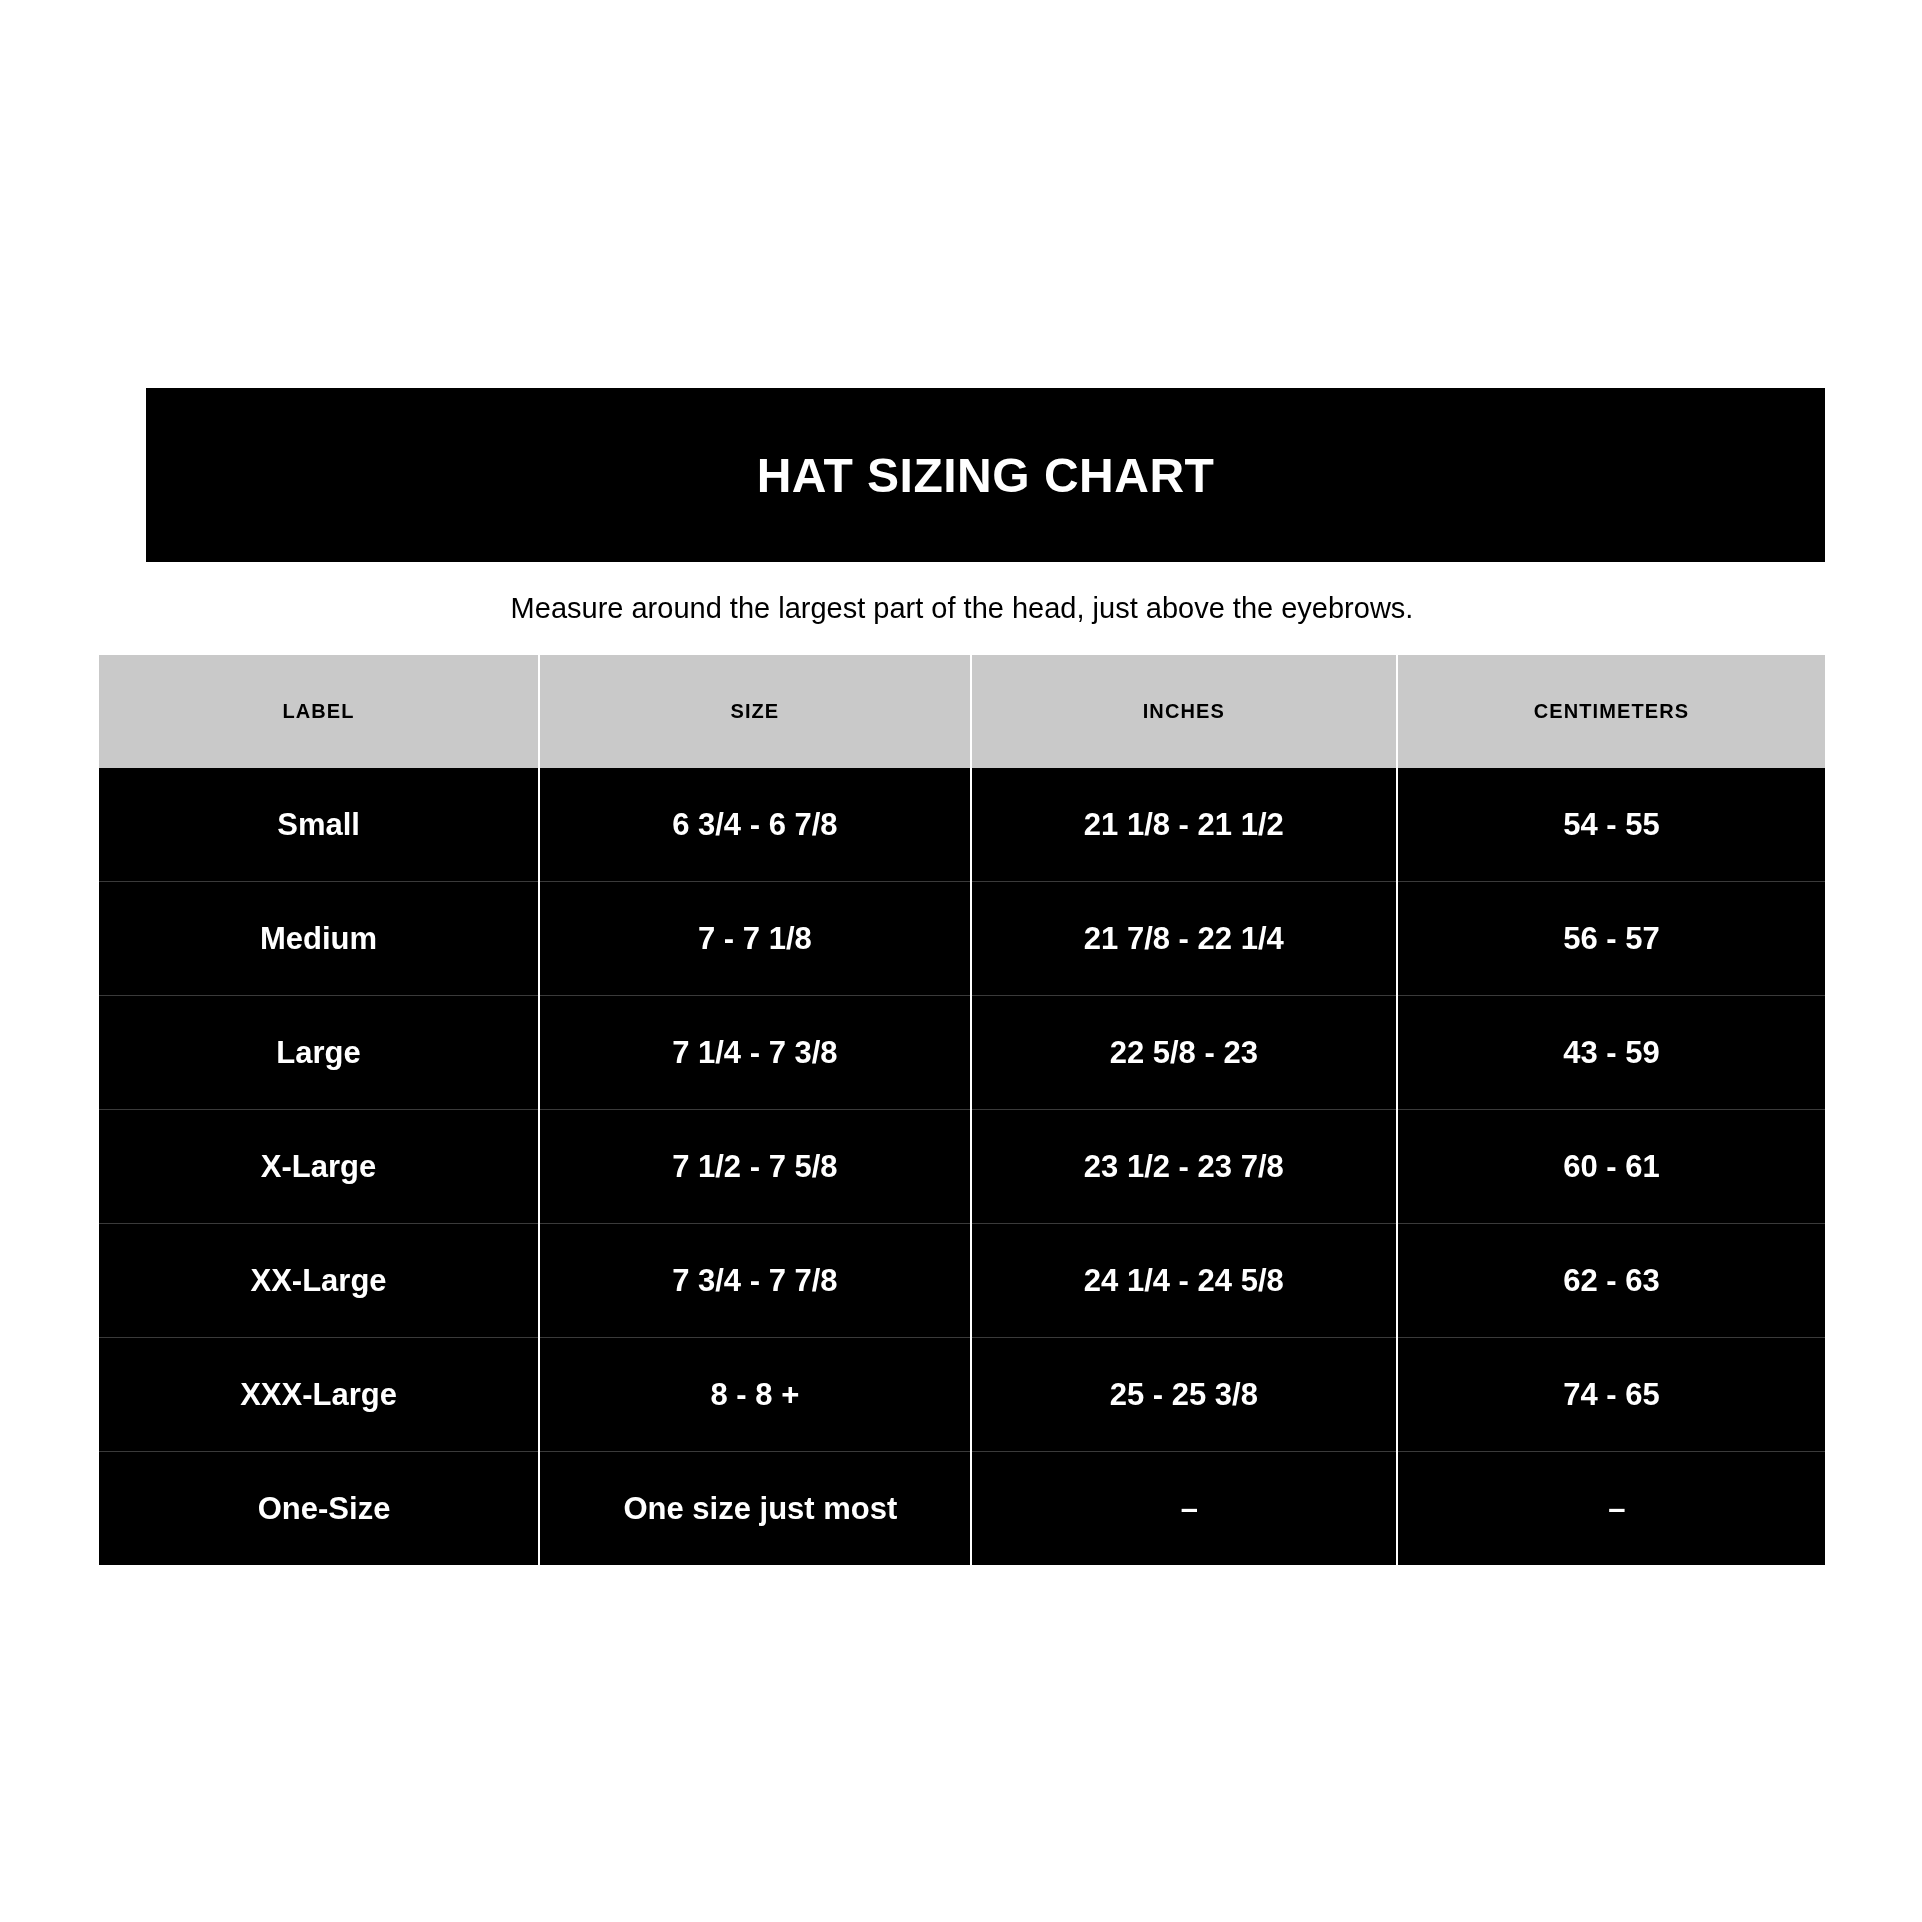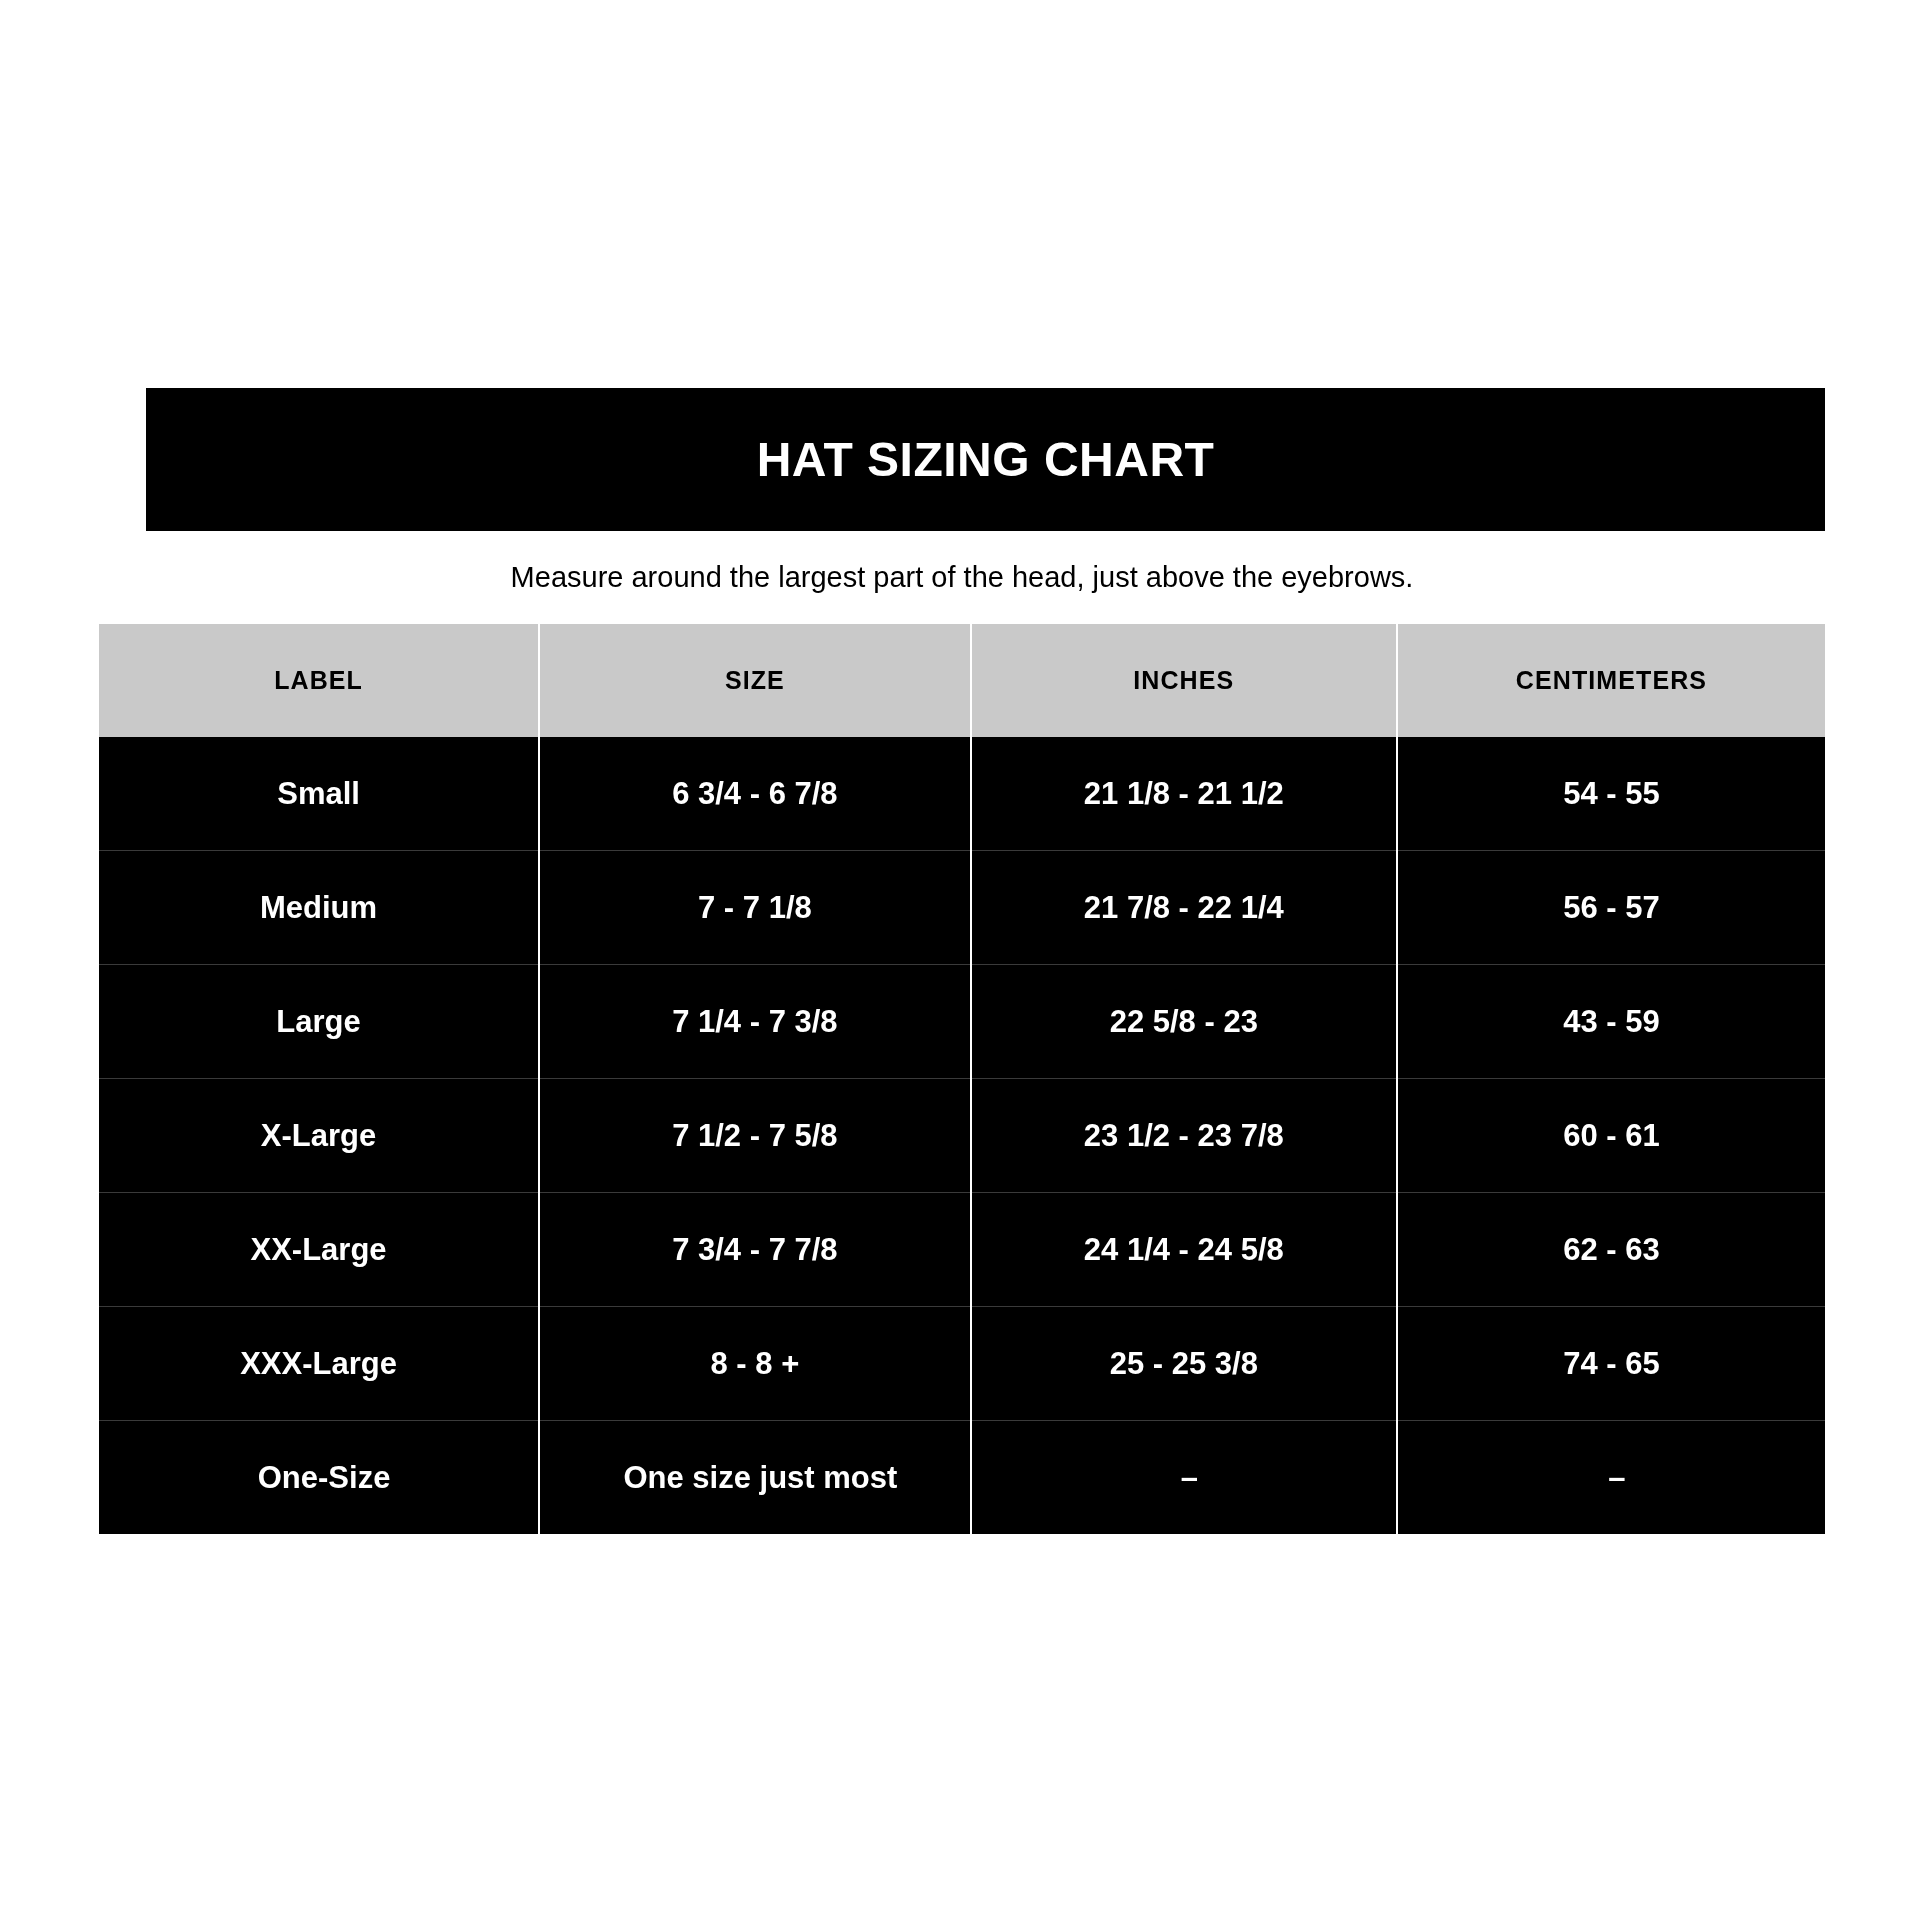--- a/index.html
+++ b/index.html
@@ -17,21 +17,21 @@
   }
   .sheet {
     position: absolute;
     left: 99px;
     top: 388px;
     width: 1726px;
   }
   .chart-title-bar {
     background: #000000;
     color: #ffffff;
-    height: 143px;
+    height: 174px;
     display: flex;
     align-items: center;
     justify-content: center;
     margin-left: 47px;
   }
   .chart-title {
     font-size: 48px;
     font-weight: bold;
     letter-spacing: 0.5px;
     text-transform: uppercase;
@@ -49,21 +49,21 @@
     color: #000000;
   }
   table.size-table {
     border-collapse: collapse;
     width: 100%;
     table-layout: fixed;
   }
   table.size-table th {
     background: #c9c9c9;
     color: #000000;
-    font-size: 25px;
+    font-size: 20px;
     font-weight: bold;
     letter-spacing: 1.1px;
     height: 111px;
     text-align: center;
     vertical-align: middle;
     border-right: 2.8px solid #ffffff;
     text-transform: uppercase;
   }
   table.size-table th:last-child {
     border-right: none;

